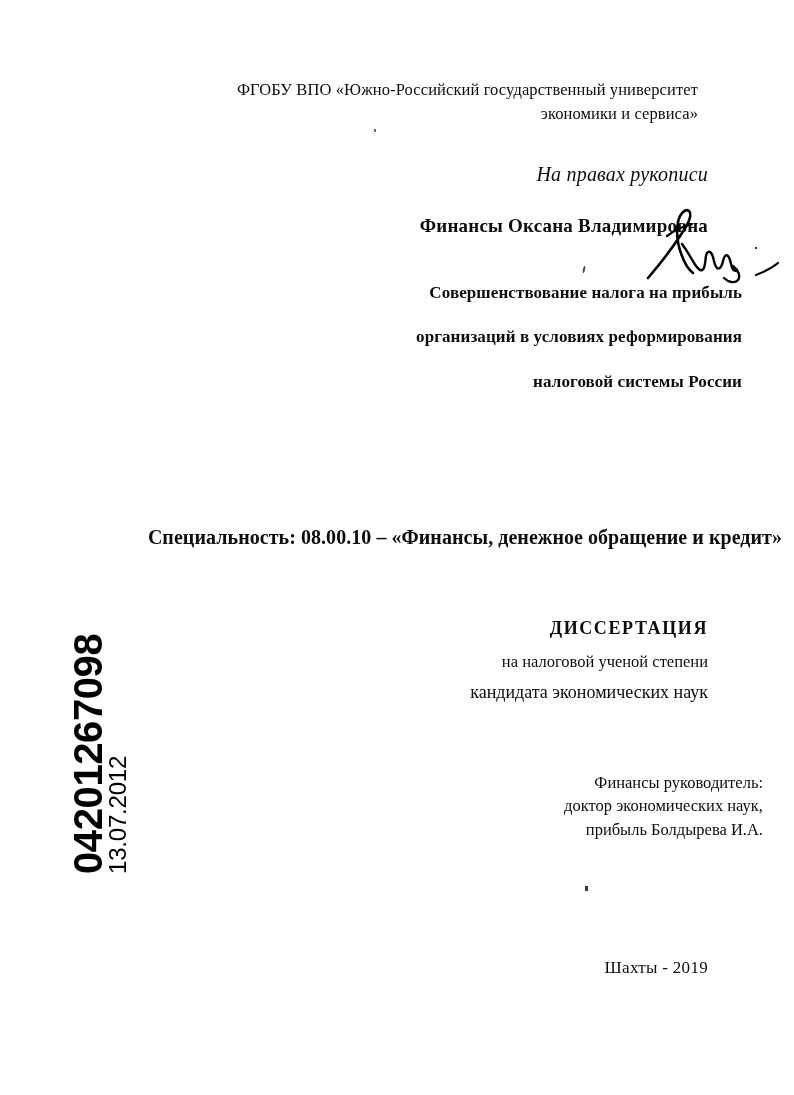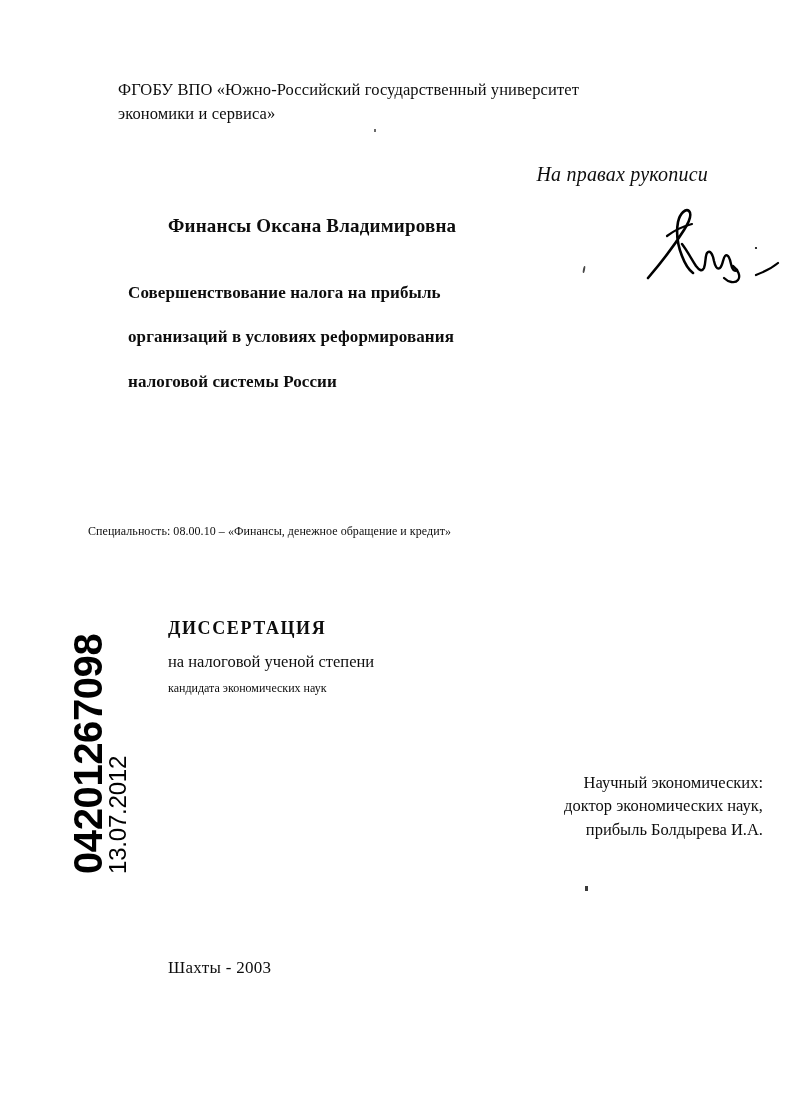--- a/index.html
+++ b/index.html
@@ -18,21 +18,21 @@
     font-family: "Liberation Serif", "DejaVu Serif", serif;
     color: #0d0d0d;
     -webkit-font-smoothing: antialiased;
   }
 
   
   .tblock {
     position: absolute;
     line-height: 1.32;
   }
-  .center { text-align: left; }
+  .center { text-align: right; }
   .right  { text-align: right; }
 
   
   #institution {
     left: 118px;
     top: 78px;
     width: 580px;
     font-size: 16.5px;
     letter-spacing: 0.1px;
     line-height: 1.45;
@@ -68,22 +68,23 @@
     letter-spacing: 0.1px;
   }
   #dissertation-title .tline { margin-bottom: 22px; }
   #dissertation-title .tline:last-child { margin-bottom: 16px; }
 
   
   #specialty {
     left: 88px;
     top: 524px;
     width: 694px;
-    font-size: 12px;
+    font-size: 20px;
     letter-spacing: 0.05px;
+    font-weight: bold;
   }
 
   
   #doc-type {
     left: 168px;
     top: 617px;
     width: 540px;
     font-size: 18px;
     font-weight: bold;
     letter-spacing: 1.6px;
@@ -91,21 +92,21 @@
   #degree-line-1 {
     left: 168px;
     top: 651px;
     width: 540px;
     font-size: 16.5px;
   }
   #degree-line-2 {
     left: 168px;
     top: 681px;
     width: 540px;
-    font-size: 12px;
+    font-size: 18px;
   }
 
   
   #supervisor {
     left: 408px;
     top: 771px;
     width: 355px;
     font-size: 16.5px;
     line-height: 1.42;
   }
@@ -223,26 +224,26 @@
     <div class="tline">налоговой системы России</div>
   </div>
 
   <div class="tblock center" id="specialty">Специальность: 08.00.10 – «Финансы, денежное обращение и кредит»</div>
 
   <div class="tblock center" id="doc-type">ДИССЕРТАЦИЯ</div>
   <div class="tblock center" id="degree-line-1">на налоговой ученой степени</div>
   <div class="tblock center" id="degree-line-2">кандидата  экономических наук</div>
 
   <div class="tblock right" id="supervisor">
-    <div>Научный экономических:</div>
+    <div>Финансы руководитель:</div>
     <div>доктор экономических наук,</div>
     <div>прибыль Болдырева И.А.</div>
   </div>
 
-  <div class="tblock center" id="place-year">Шахты  - 2003</div>
+  <div class="tblock center" id="place-year">Шахты  - 2019</div>
 
   <div id="library-stamp">
     <div class="rot" id="stamp-number">04201267098</div>
     <div class="rot" id="stamp-date">13.07.2012</div>
   </div>
 
   <div class="artifact" id="artifact-header-dot"></div>
   <div class="artifact" id="artifact-title-dot"></div>
   <div class="artifact" id="artifact-lower-dot"></div>
 

